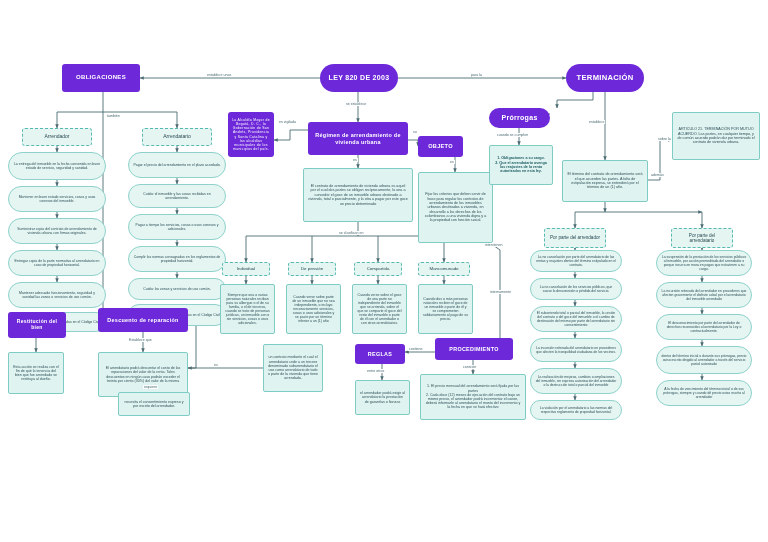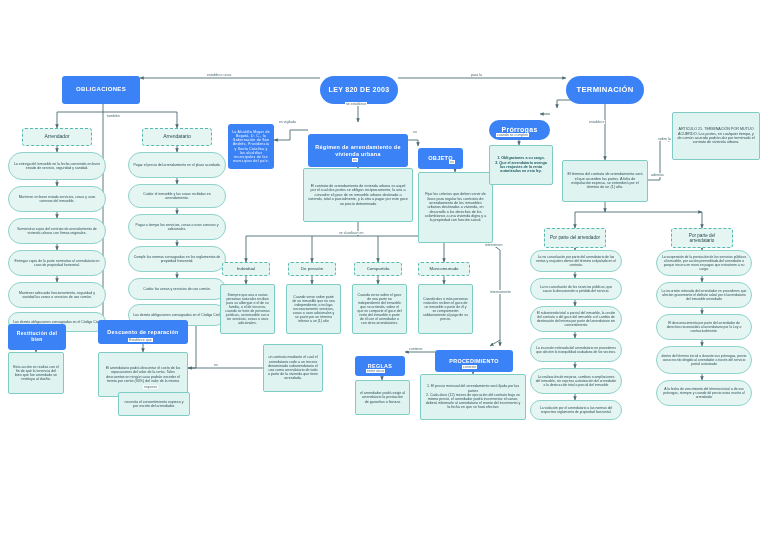--- a/index.html
+++ b/index.html
@@ -11,26 +11,25 @@
     overflow:hidden;
     position:relative;
   }
   #canvas{position:absolute;left:0;top:0;width:768px;height:542px;}
   svg.edges{position:absolute;left:0;top:0;width:768px;height:542px;pointer-events:none;}
 
   .node{position:absolute;box-sizing:border-box;display:flex;align-items:center;justify-content:center;text-align:center;}
 
   
   .solid{
-    background:#3b82f6;
+    background:#6d28d9;
     color:#ffffff;
     font-weight:bold;
     border-radius:3px;
     letter-spacing:.3px;
-    margin-top:12px;
   }
   .solid.round{border-radius:16px;}
 
   
   .dashed{
     background:#e4f5f2;
     border:1px dashed #55b9b0;
     color:#2b4a52;
     border-radius:3px;
   }

